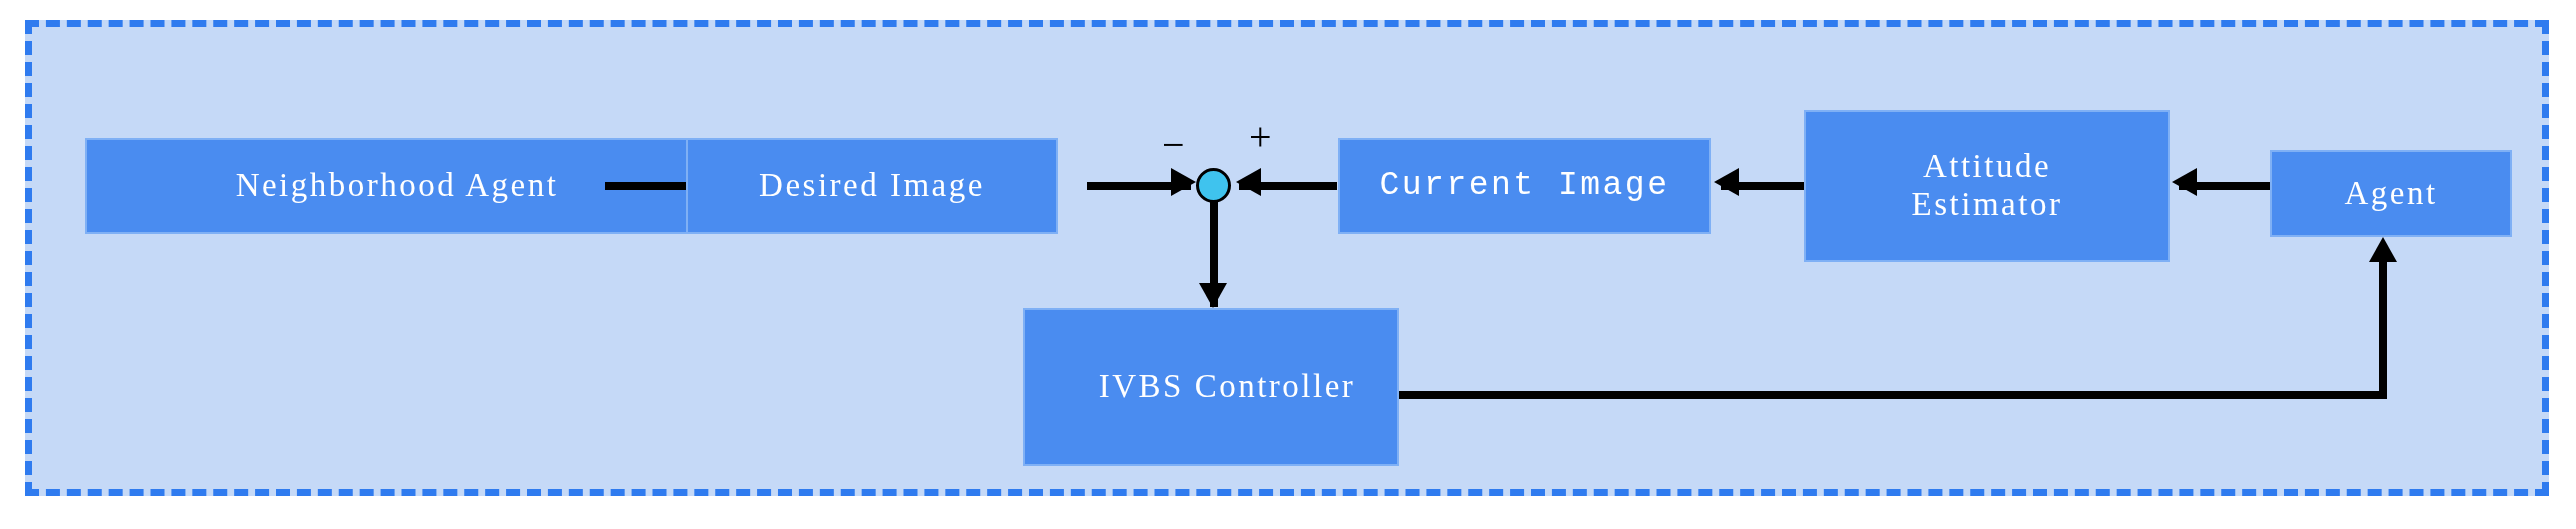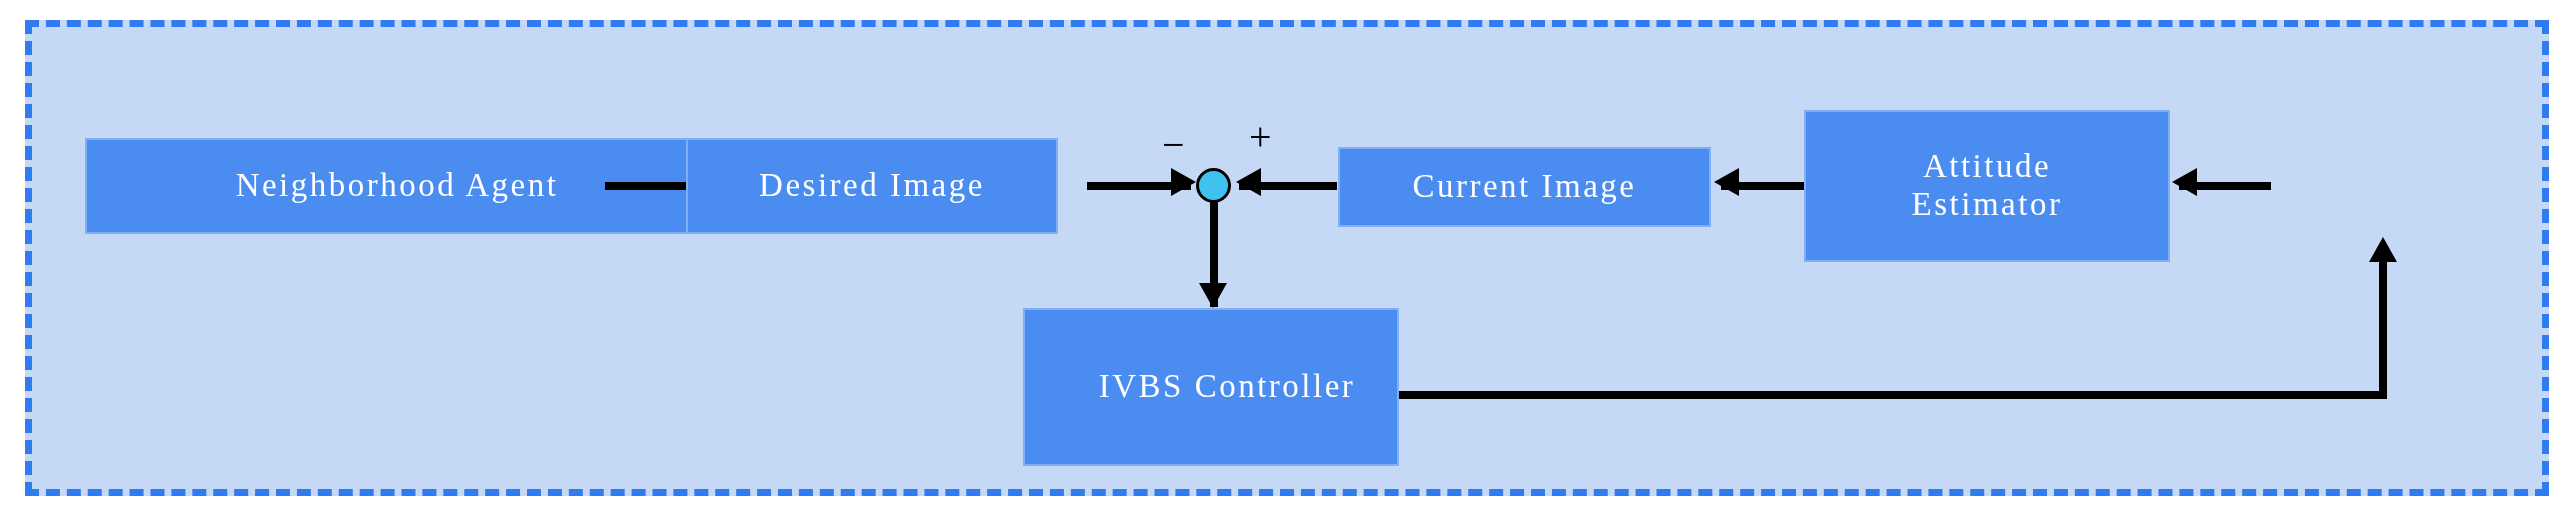--- a/index.html
+++ b/index.html
@@ -115,31 +115,32 @@
   <div class="hline" style="left:1087px; top:182px; width:104px;"></div>
   <div class="arrowhead ah-right" style="left:1171px; top:168px;"></div>
 
   <div class="junction" style="left:1196px; top:168px;"></div>
   <div class="sign" style="left:1162px; top:125px;">−</div>
   <div class="sign" style="left:1249px; top:117px;">+</div>
 
   <div class="hline" style="left:1239px; top:182px; width:98px;"></div>
   <div class="arrowhead ah-left" style="left:1236px; top:168px;"></div>
 
-  <div class="node" style="left:1338px; top:147px; width:373px; height:80px;">Current Image</div>
+  <div class="node" style="left:1338px; top:138px; width:373px; height:96px;font-family:Liberation Mono, monospace;">Current Image</div>
 
   <div class="hline" style="left:1721px; top:182px; width:83px;"></div>
   <div class="arrowhead ah-left" style="left:1714px; top:168px;"></div>
 
   <div class="node" style="left:1804px; top:110px; width:366px; height:152px;">Attitude
 Estimator</div>
 
   <div class="hline" style="left:2179px; top:182px; width:92px;"></div>
   <div class="arrowhead ah-left" style="left:2172px; top:168px;"></div>
 
+  <div class="node" style="left:2270px; top:150px; width:242px; height:87px;">Agent</div>
 
   <div class="vline" style="left:1210px; top:200px; height:107px;"></div>
   <div class="arrowhead ah-down" style="left:1199px; top:283px;"></div>
 
   <div class="node" style="left:1023px; top:308px; width:376px; height:158px;padding-left:32px;">IVBS Controller</div>
 
   <div class="hline" style="left:1399px; top:391px; width:988px;"></div>
   <div class="vline" style="left:2379px; top:260px; height:135px;"></div>
   <div class="arrowhead ah-up" style="left:2369px; top:237px;"></div>
 

